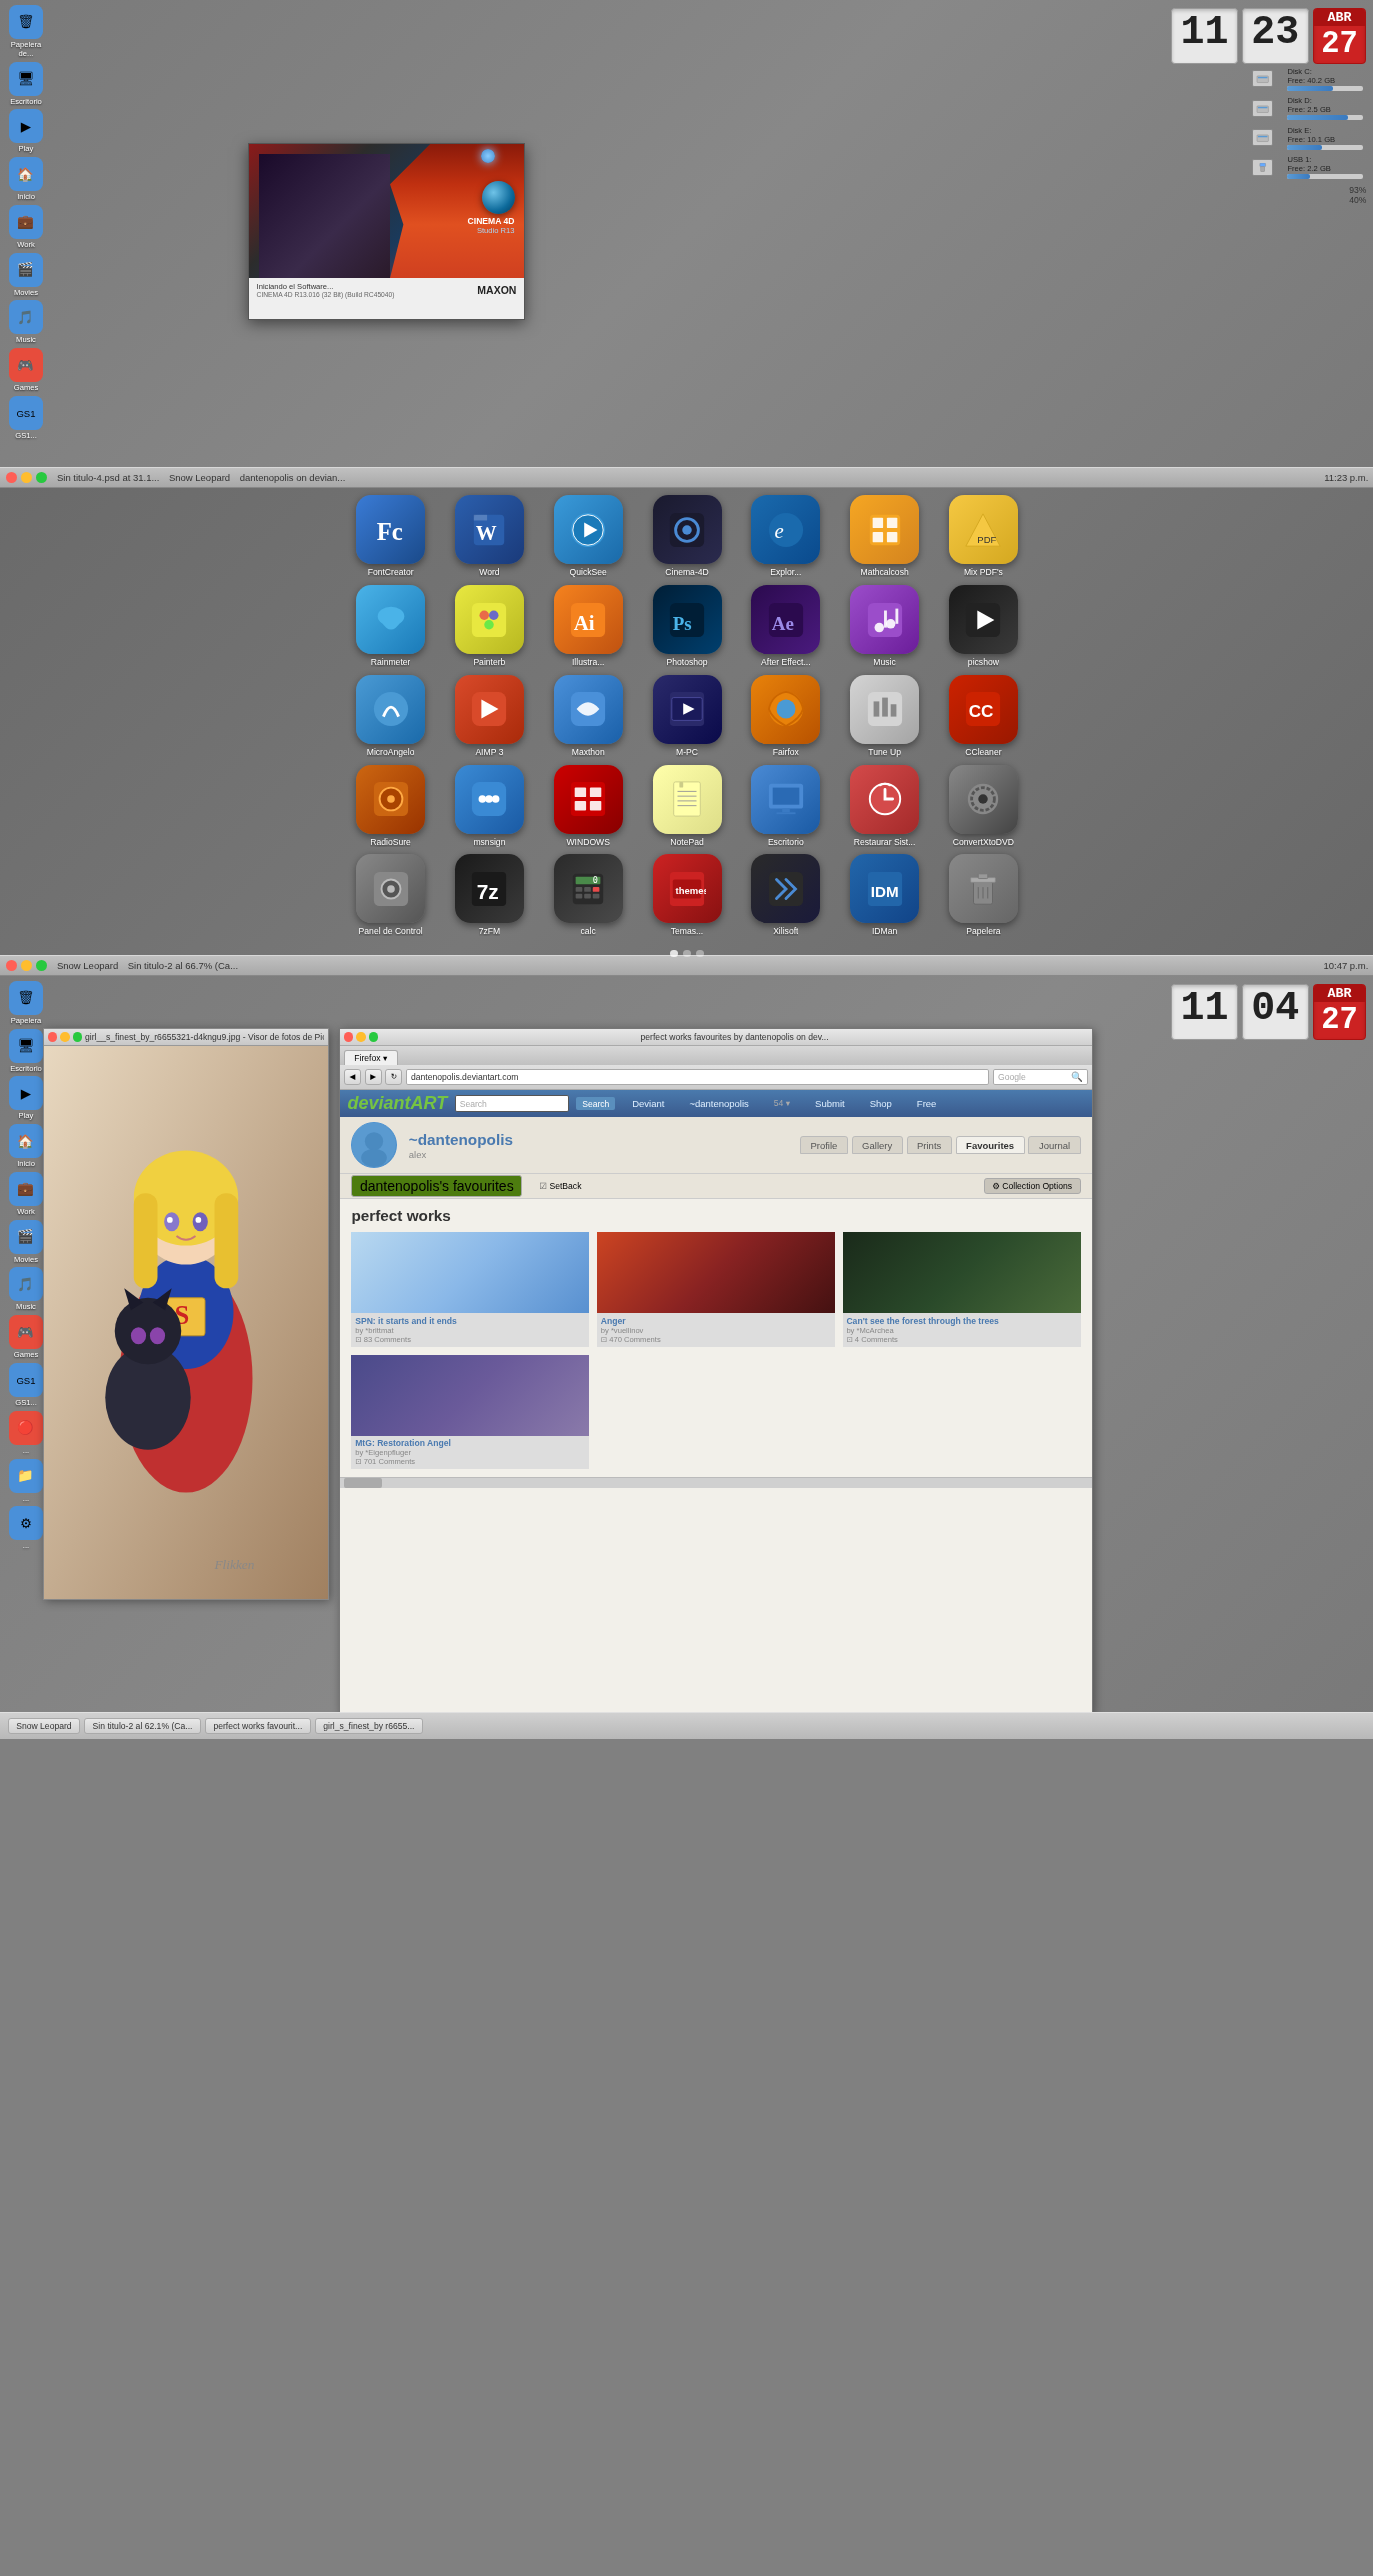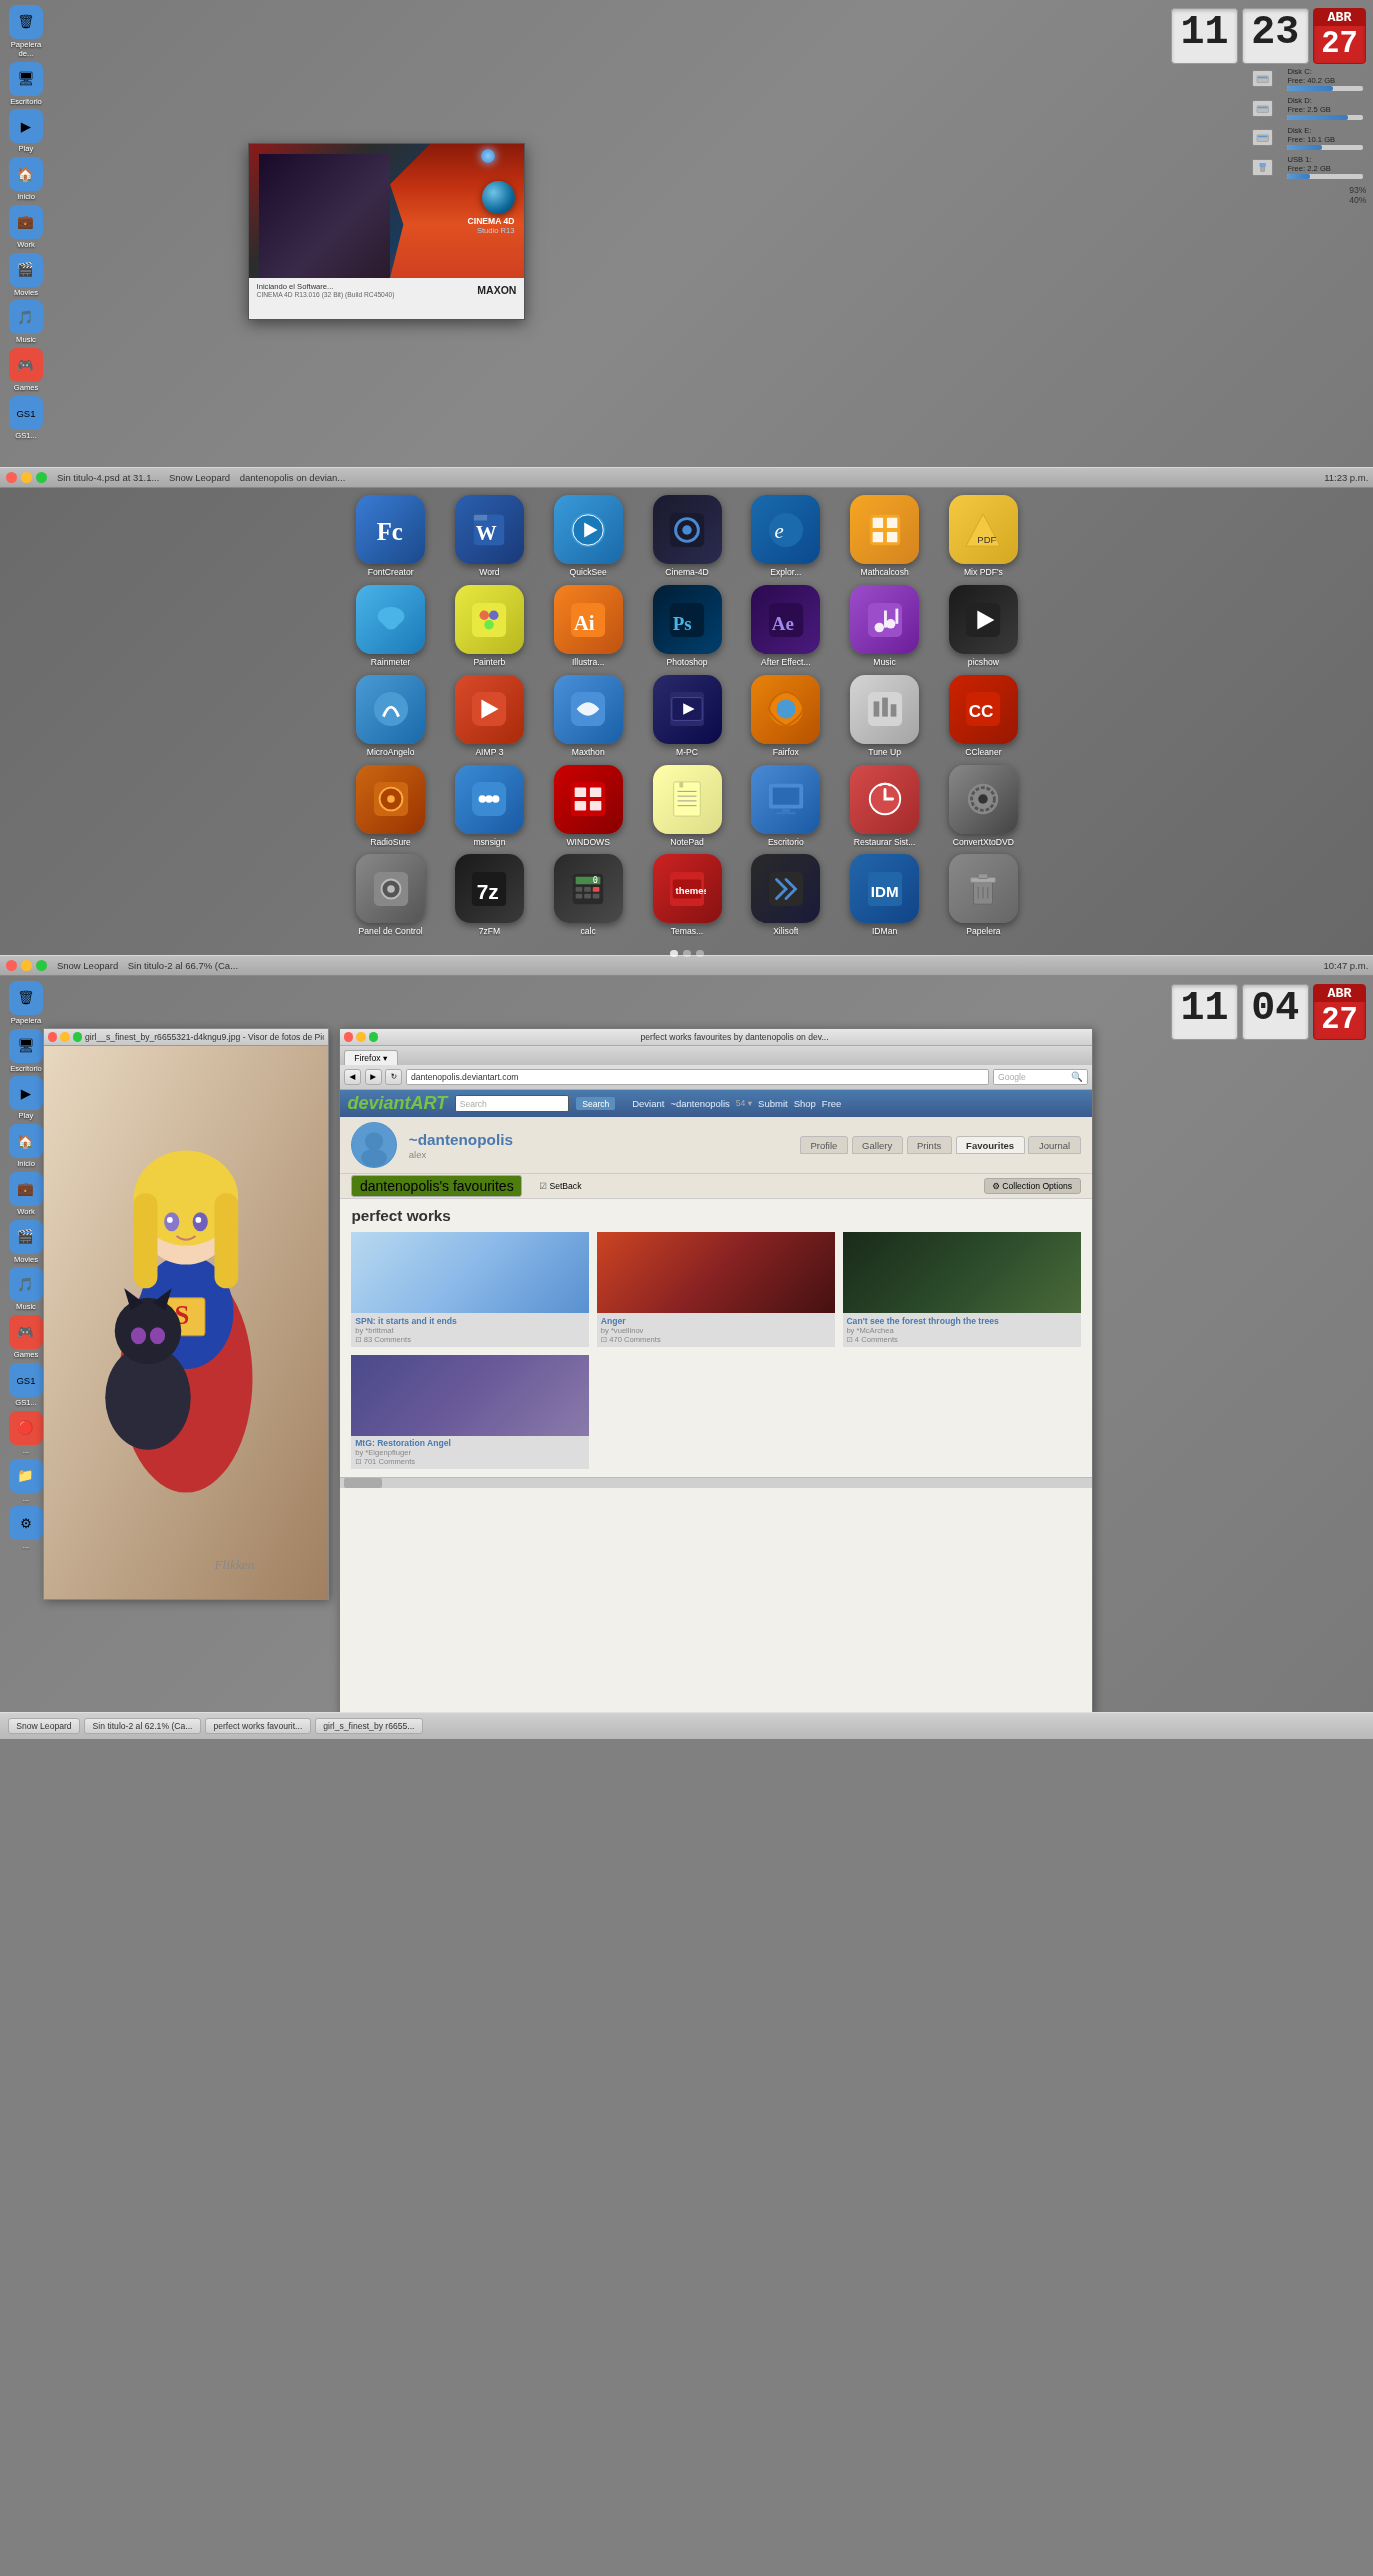--- a/index.html
+++ b/index.html
@@ -514,21 +514,21 @@
     .da-search-btn {
       background: #5a8fbd;
       color: #fff;
       font-size: 8.6px;
       padding: 1.9px 5.7px;
       border-radius: 1.9px;
       cursor: pointer;
     }
     .da-nav-items {
       display: flex;
-      gap: 6px;
+      gap: 25px;
       margin-left: 9.5px;
       color: #cce;
       font-size: 9.5px;
     }
     .da-nav-item { cursor: pointer; color: #ddeeff; font-size: 9.5px; }
     .da-profile-bar {
       background: #e8e4da;
       border-bottom: 1px solid #ccc;
       height: 57px;
       display: flex;

